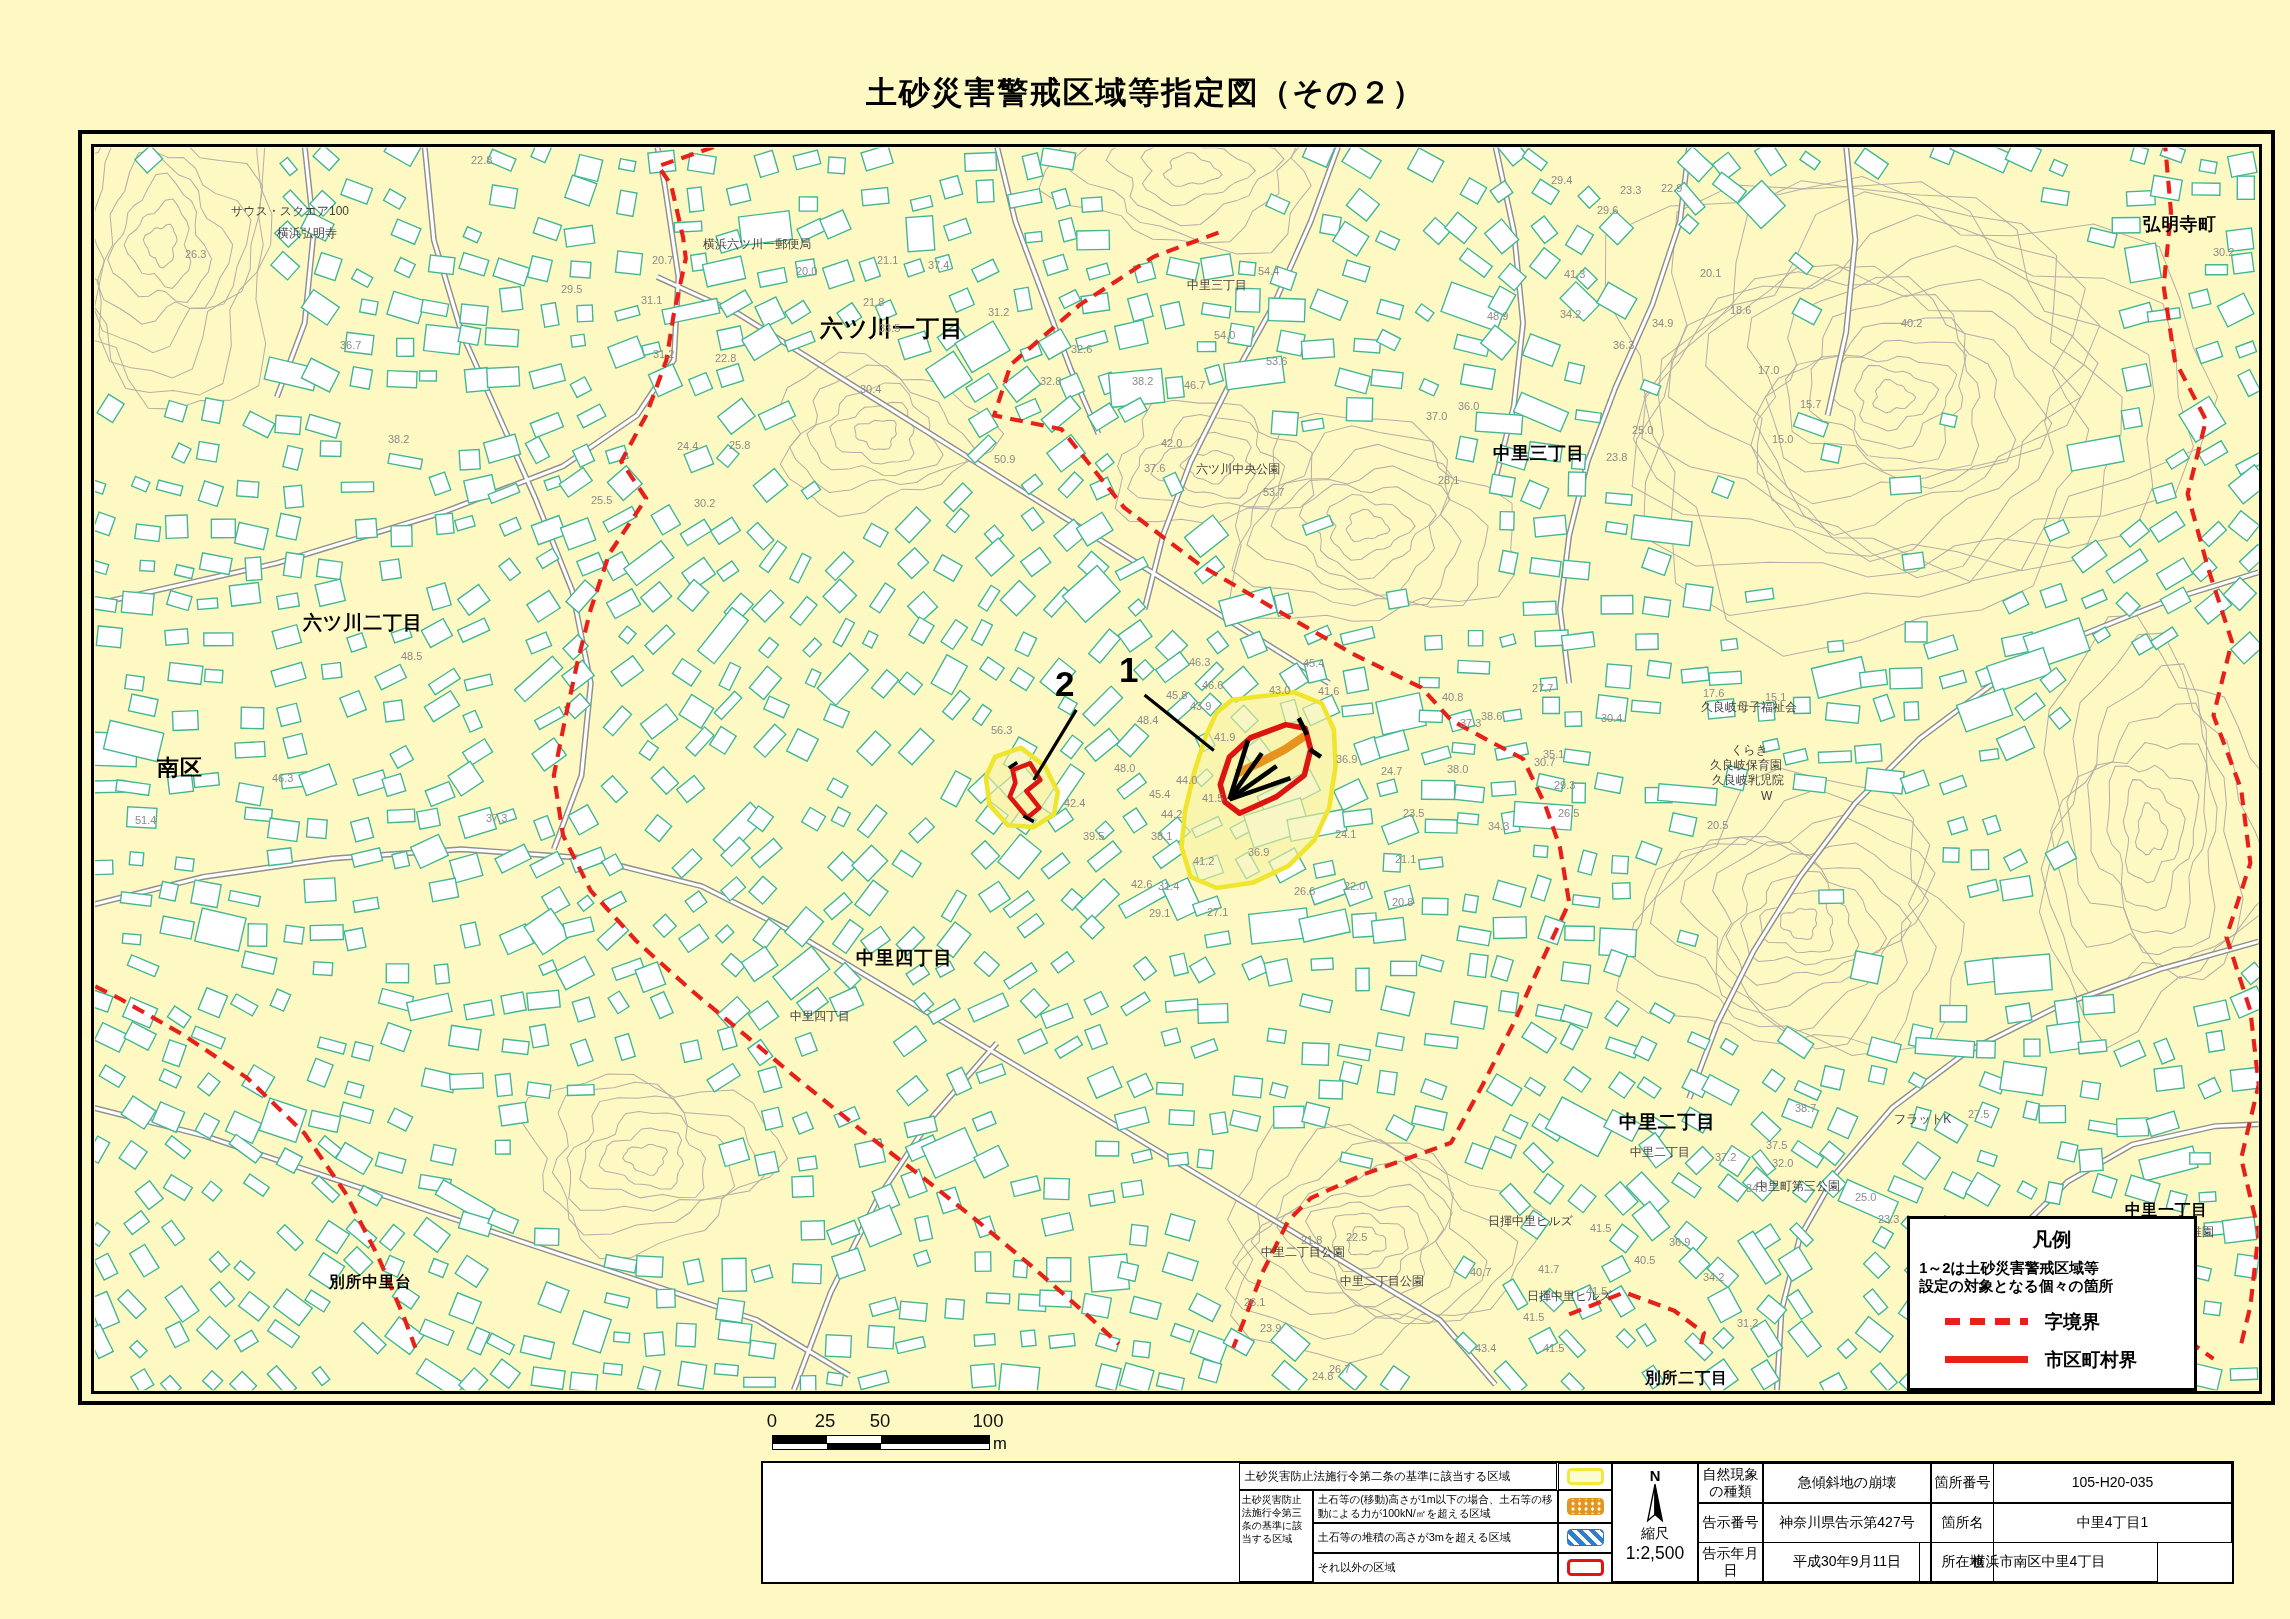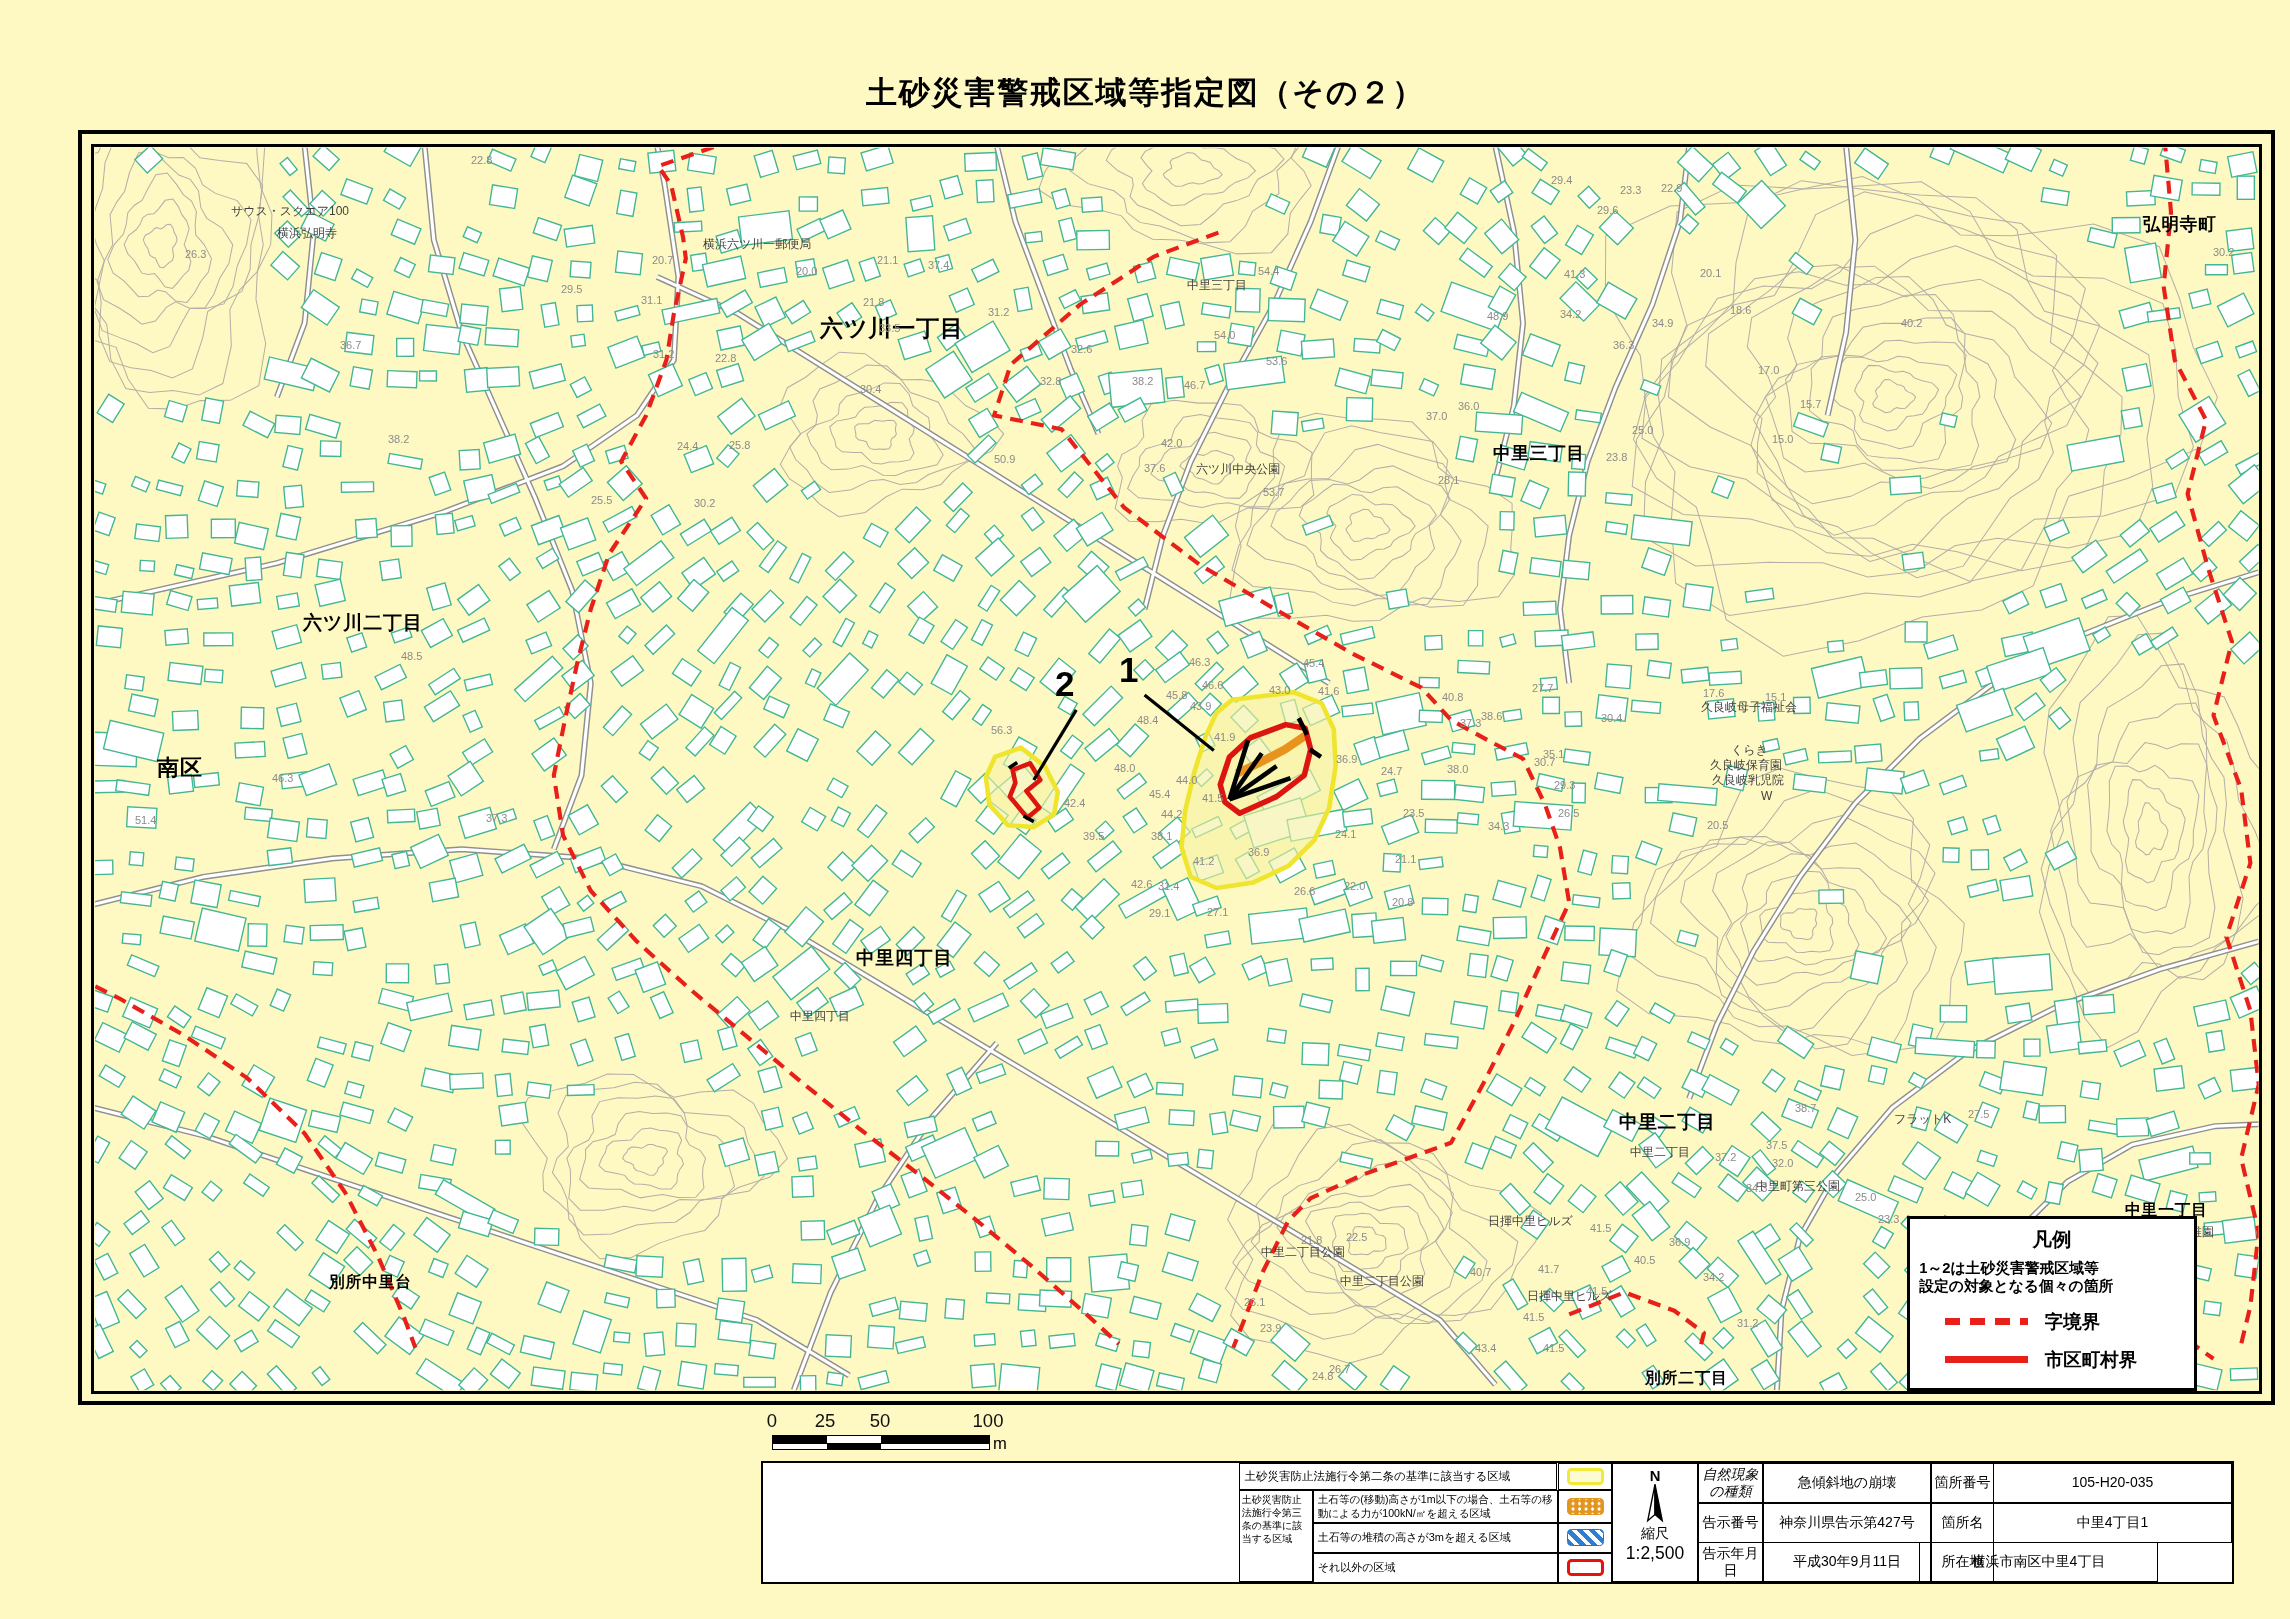--- a/index.html
+++ b/index.html
@@ -1653,21 +1653,21 @@
     <div class="cell ct-north">
       <span class="north-n">N</span>
       <svg width="20" height="39" viewBox="0 0 22 42">
         <polygon points="11,0 3,40 11,33" fill="#fff" stroke="#000" stroke-width="1.5"></polygon>
         <polygon points="11,0 19,40 11,33" fill="#000" stroke="#000" stroke-width="1.5"></polygon>
       </svg>
       <span class="scale-label">縮尺</span>
       <span class="scale-value">1:2,500</span>
     </div>
     <div id="fieldcells">
-        <div class="cell fc lab" style="left: 935px; top: 0px; width: 65px; height: 40px; font-style: italic;">自然現象の種類</div>
+        <div class="cell fc lab" style="left: 935px; top: 0px; width: 65px; height: 40px;">自然現象の種類</div>
         <div class="cell fc val" style="left: 1000px; top: 0px; width: 168px; height: 40px;">急傾斜地の崩壊</div>
         <div class="cell fc lab" style="left: 1168px; top: 0px; width: 63px; height: 40px;">箇所番号</div>
         <div class="cell fc val" style="left: 1230px; top: 0px; width: 239px; height: 40px;">105-H20-035</div>
         <div class="cell fc lab" style="left: 935px; top: 40px; width: 65px; height: 40px;">告示番号</div>
         <div class="cell fc val" style="left: 1000px; top: 40px; width: 168px; height: 40px;">神奈川県告示第427号</div>
         <div class="cell fc lab" style="left: 1168px; top: 40px; width: 63px; height: 40px;">箇所名</div>
         <div class="cell fc val" style="left: 1230px; top: 40px; width: 239px; height: 40px;">中里4丁目1</div>
         <div class="cell fc lab" style="left: 935px; top: 79px; width: 65px; height: 40px;">告示年月日</div>
         <div class="cell fc val" style="left: 1000px; top: 79px; width: 168px; height: 40px;">平成30年9月11日</div>
         <div class="cell fc lab" style="left: 1168px; top: 79px; width: 63px; height: 40px;">所在地</div>

